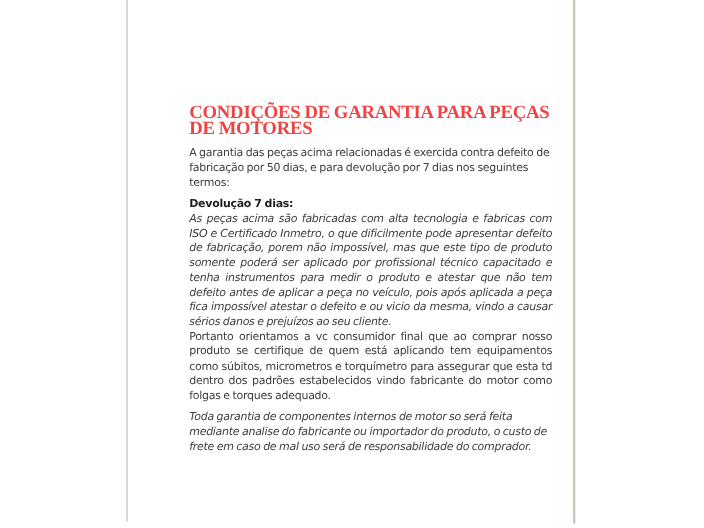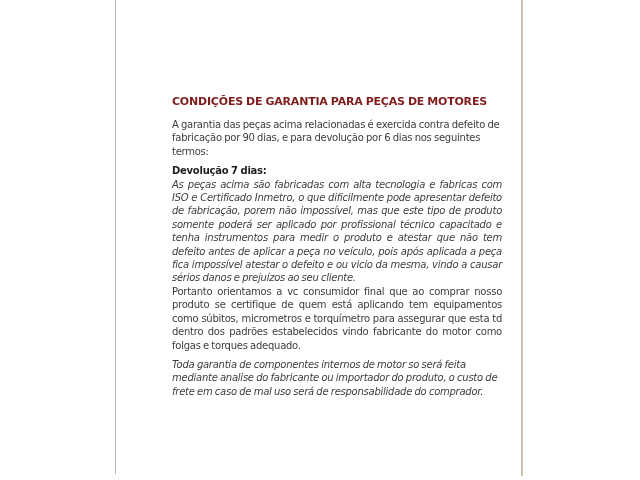--- a/index.html
+++ b/index.html
@@ -36,25 +36,26 @@
     top: 94px;
     width: 330px;
     color: #3d3d3d;
     font-size: 10px;
     line-height: 13.4px;
     letter-spacing: -0.25px;
     word-spacing: -0.5px;
   }
   .doc-title {
     font-weight: bold;
-    font-size: 11px;
+    font-size: 17px;
     line-height: 15px;
-    color: #7f1d1d;
+    color: #ef4444;
     margin: 0 0 9px 0;
     letter-spacing: -0.2px;
+    font-family: Liberation Serif, serif;
   }
   .para {
     margin: 0 0 6px 0;
   }
   .heading {
     font-weight: bold;
     color: #1f1f1f;
     margin: 0;
   }
   .heading-gap {
@@ -71,21 +72,21 @@
 </head>
 <body>
 
 <div class="page-edge-left"></div>
 <div class="page-edge-right"></div>
 
 <div class="doc-content">
   <div class="doc-title">CONDIÇÕES DE GARANTIA PARA PEÇAS DE MOTORES</div>
 
 
-  <p class="para">A garantia das peças acima relacionadas é exercida contra defeito de fabricação por 90 dias, e para devolução por 6 dias nos seguintes termos:</p>
+  <p class="para">A garantia das peças acima relacionadas é exercida contra defeito de fabricação por 50 dias, e para devolução por 7 dias nos seguintes termos:</p>
 
   <div class="heading">Devolução 7 dias:</div>
 
 
 
   <p class="para justified no-gap">As peças acima são fabricadas com alta tecnologia e fabricas com ISO e Certificado Inmetro, o que dificilmente pode apresentar defeito de fabricação, porem não impossível, mas que este tipo de produto somente poderá ser aplicado por profissional técnico capacitado e tenha instrumentos para medir o produto e atestar que não tem defeito antes de aplicar a peça no veículo, pois após aplicada a peça fica impossível atestar o defeito e ou vicio da mesma, vindo a causar sérios danos e prejuízos ao seu cliente.</p>
 
   <p class="para justified">Portanto orientamos a vc consumidor final que ao comprar nosso produto se certifique de quem está aplicando tem equipamentos como súbitos, micrometros e torquímetro para assegurar que esta td dentro dos padrões estabelecidos vindo fabricante do motor como folgas e torques adequado.</p>
 
   <p class="para no-gap">Toda garantia de componentes internos de motor so será feita mediante analise do fabricante ou importador do produto, o custo de frete em caso de mal uso será de responsabilidade do comprador.</p>

